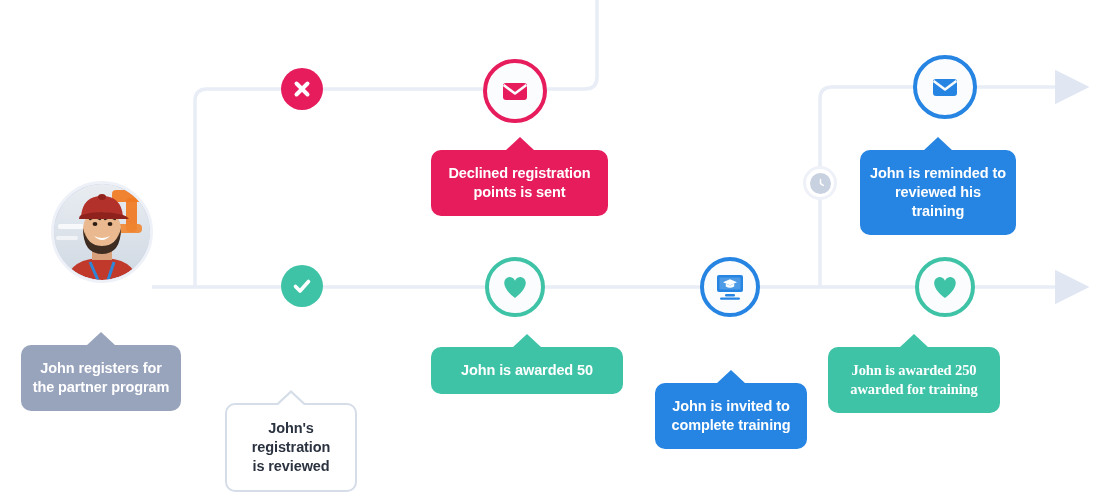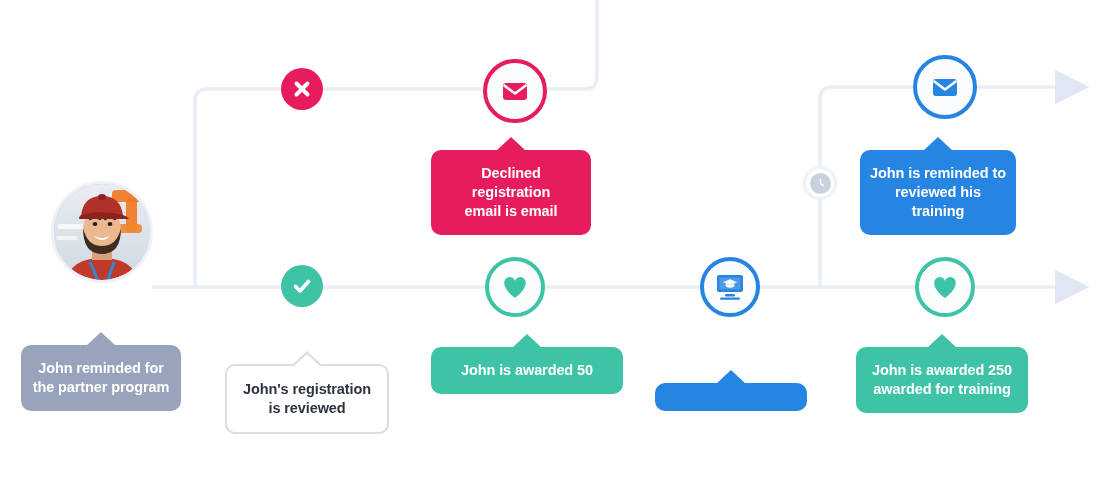--- a/index.html
+++ b/index.html
@@ -248,62 +248,66 @@
 
   <div class="node ring md" style="left:915px; top:257px; border-color:#3FC3A7;">
     <svg width="30" height="28" viewBox="0 0 30 28" aria-hidden="true">
       <path d="M15 25 C 2 15.5 2 6 8.5 4.2 C 12 3.2 14.2 6 15 7.8 C 15.8 6 18 3.2 21.5 4.2 C 28 6 28 15.5 15 25 Z" fill="#3FC3A7"></path>
     </svg>
   </div>
 
   <div class="bubble tail-up" style="left:21px; top:345px; width:160px; background:#98A3BC; color:#98A3BC;">
     <span class="tail" style="left:50%; margin-left:-15px;"></span>
     <div class="bubble-text" style="color:#ffffff;">
-      <div>John reminded for</div>
+      <div>John registers for</div>
       <div>the partner program</div>
     </div>
   </div>
 
-  <div class="bubble tail-up" style="left:431px; top:150px; width:160px; background:#E61C5D; color:#E61C5D;">
+  <div class="bubble tail-up" style="left:431px; top:150px; width:177px; background:#E61C5D; color:#E61C5D;">
     <span class="tail" style="left:50%; margin-left:-15px;"></span>
     <div class="bubble-text" style="color:#ffffff;">
       <div>Declined registration</div>
-      <div>email is email</div>
-    </div>
-  </div>
-
-  <div class="bubble outline tail-up" style="left:225px; top:364px; width:164px;">
+      <div>points is sent</div>
+    </div>
+  </div>
+
+  <div class="bubble outline tail-up" style="left:225px; top:403px; width:132px;">
     <span class="tail-outer"></span>
     <span class="tail-inner"></span>
     <div class="bubble-text">
       <div>John's registration</div>
       <div>is reviewed</div>
     </div>
   </div>
 
   <div class="bubble tail-up" style="left:431px; top:347px; width:192px; background:#3FC3A7; color:#3FC3A7;">
     <span class="tail" style="left:50%; margin-left:-15px;"></span>
     <div class="bubble-text" style="color:#ffffff;">
       <div>John is awarded 50</div>
     </div>
   </div>
 
   <div class="bubble tail-up" style="left:655px; top:383px; width:152px; background:#2684E2; color:#2684E2;">
     <span class="tail" style="left:50%; margin-left:-15px;"></span>
+    <div class="bubble-text" style="color:#ffffff;">
+      <div>John is invited to</div>
+      <div>complete training</div>
+    </div>
   </div>
 
   <div class="bubble tail-up" style="left:860px; top:150px; width:156px; background:#2684E2; color:#2684E2;">
     <span class="tail" style="left:50%; margin-left:-15px;"></span>
     <div class="bubble-text" style="color:#ffffff;">
       <div>John is reminded to</div>
       <div>reviewed his training</div>
     </div>
   </div>
 
-  <div class="bubble tail-up" style="left:856px; top:347px; width:172px; background:#3FC3A7; color:#3FC3A7;">
+  <div class="bubble tail-up" style="left:828px; top:347px; width:172px; background:#3FC3A7; color:#3FC3A7;font-family:Liberation Serif, serif;">
     <span class="tail" style="left:50%; margin-left:-15px;"></span>
     <div class="bubble-text" style="color:#ffffff;">
       <div>John is awarded 250</div>
       <div>awarded for training</div>
     </div>
   </div>
 
 </div>
 
 </body></html>

